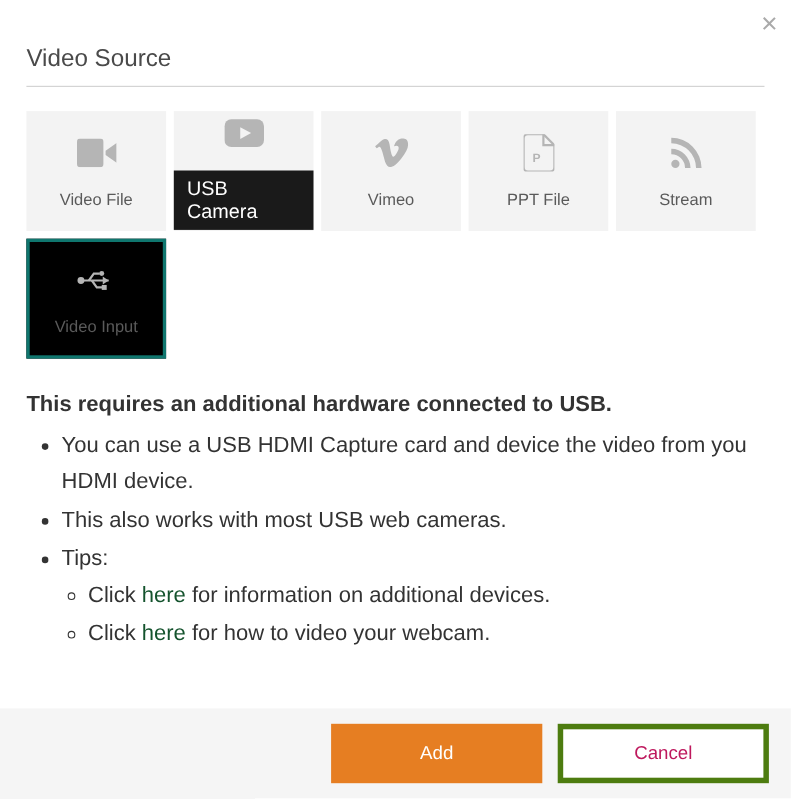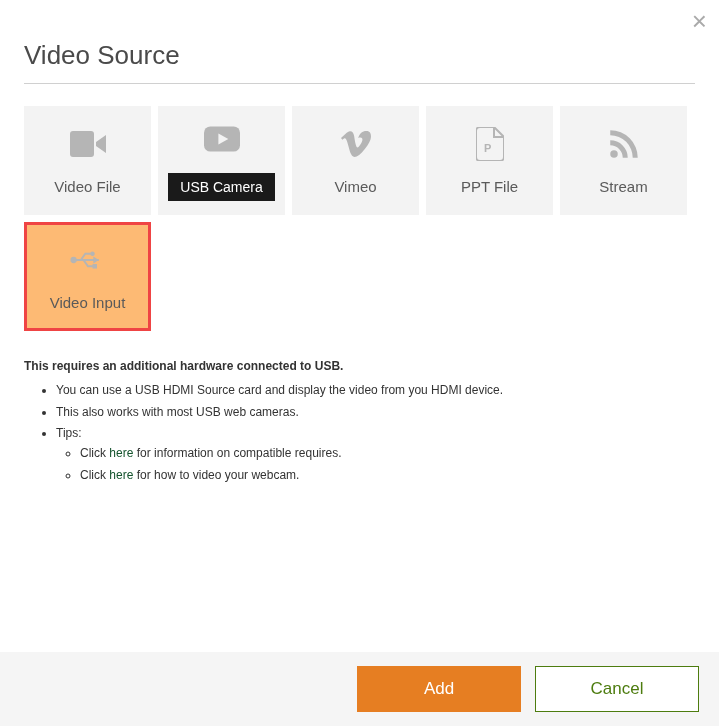--- a/index.html
+++ b/index.html
@@ -29,21 +29,21 @@
       color: #aaa;
       cursor: pointer;
       background: none;
       border: none;
       line-height: 1;
     }
     .header {
       padding: 40px 24px 0 24px;
     }
     .title {
-      font-size: 26px;
+      font-size: 22px;
       font-weight: 400;
       color: #4a4a4a;
       padding-bottom: 12px;
       border-bottom: 1px solid #d0d0d0;
     }
     .content {
       padding: 22px 24px 0 24px;
       flex: 1;
     }
     .grid {
@@ -58,47 +58,47 @@
       background: #f3f3f3;
       display: flex;
       flex-direction: column;
       align-items: center;
       justify-content: center;
       cursor: pointer;
       position: relative;
       gap: 16px;
     }
     .tile.selected {
-      border: 3px solid #ef4444;
-      background: #fdba74;
+      border: 3px solid #0f766e;
+      background: #000000;
     }
     .tile .icon {
       width: 36px;
       height: 36px;
       display: flex;
       align-items: center;
       justify-content: center;
       color: #b5b5b5;
     }
     .tile svg {
       fill: #b5b5b5;
     }
     .tile-label {
       font-size: 15px;
       color: #5a5a5a;
     }
     .tile-label.dark-badge {
       background: #1a1a1a;
       color: #fff;
       padding: 6px 12px;
-      font-size: 14px;
+      font-size: 18px;
     }
     .description {
       color: #333;
-      font-size: 12px;
+      font-size: 20px;
       line-height: 1.65;
       margin-top: 12px;
     }
     .description .heading {
       font-weight: 700;
       margin-bottom: 4px;
     }
     .description ul {
       padding-left: 32px;
       list-style: disc;
@@ -116,34 +116,34 @@
     }
     .footer {
       background: #f5f5f5;
       padding: 14px 20px;
       display: flex;
       justify-content: flex-end;
       gap: 14px;
     }
     .btn {
       padding: 12px 0;
-      width: 164px;
+      width: 192px;
       font-size: 17px;
       cursor: pointer;
       border: none;
       text-align: center;
     }
     .btn-primary {
       background: #e67e22;
       color: #fff;
     }
     .btn-secondary {
       background: #fff;
-      color: #4d7c0f;
-      border: 1px solid #4d7c0f;
+      color: #be185d;
+      border: 5px solid #4d7c0f;
     }
   </style>
 </head>
 <body>
 
 <div class="modal">
   <button class="close-btn">×</button>
 
   <div class="header">
     <h1 class="title">Video Source</h1>
@@ -217,27 +217,27 @@
         </span>
         <span class="tile-label">Video Input</span>
       </div>
 
 
     </div>
 
     <div class="description">
       <div class="heading">This requires an additional hardware connected to USB.</div>
       <ul>
-        <li>You can use a USB HDMI Source card and display the video from you HDMI device.</li>
+        <li>You can use a USB HDMI Capture card and device the video from you HDMI device.</li>
         <li>This also works with most USB web cameras.</li>
         <li>
           <span>Tips:</span>
           <ul>
             <li>
-              <span>Click </span><a href="#">here</a><span> for information on compatible requires.</span>
+              <span>Click </span><a href="#">here</a><span> for information on additional devices.</span>
             </li>
             <li>
               <span>Click </span><a href="#">here</a><span> for how to video your webcam.</span>
             </li>
           </ul>
         </li>
       </ul>
     </div>
   </div>
 

